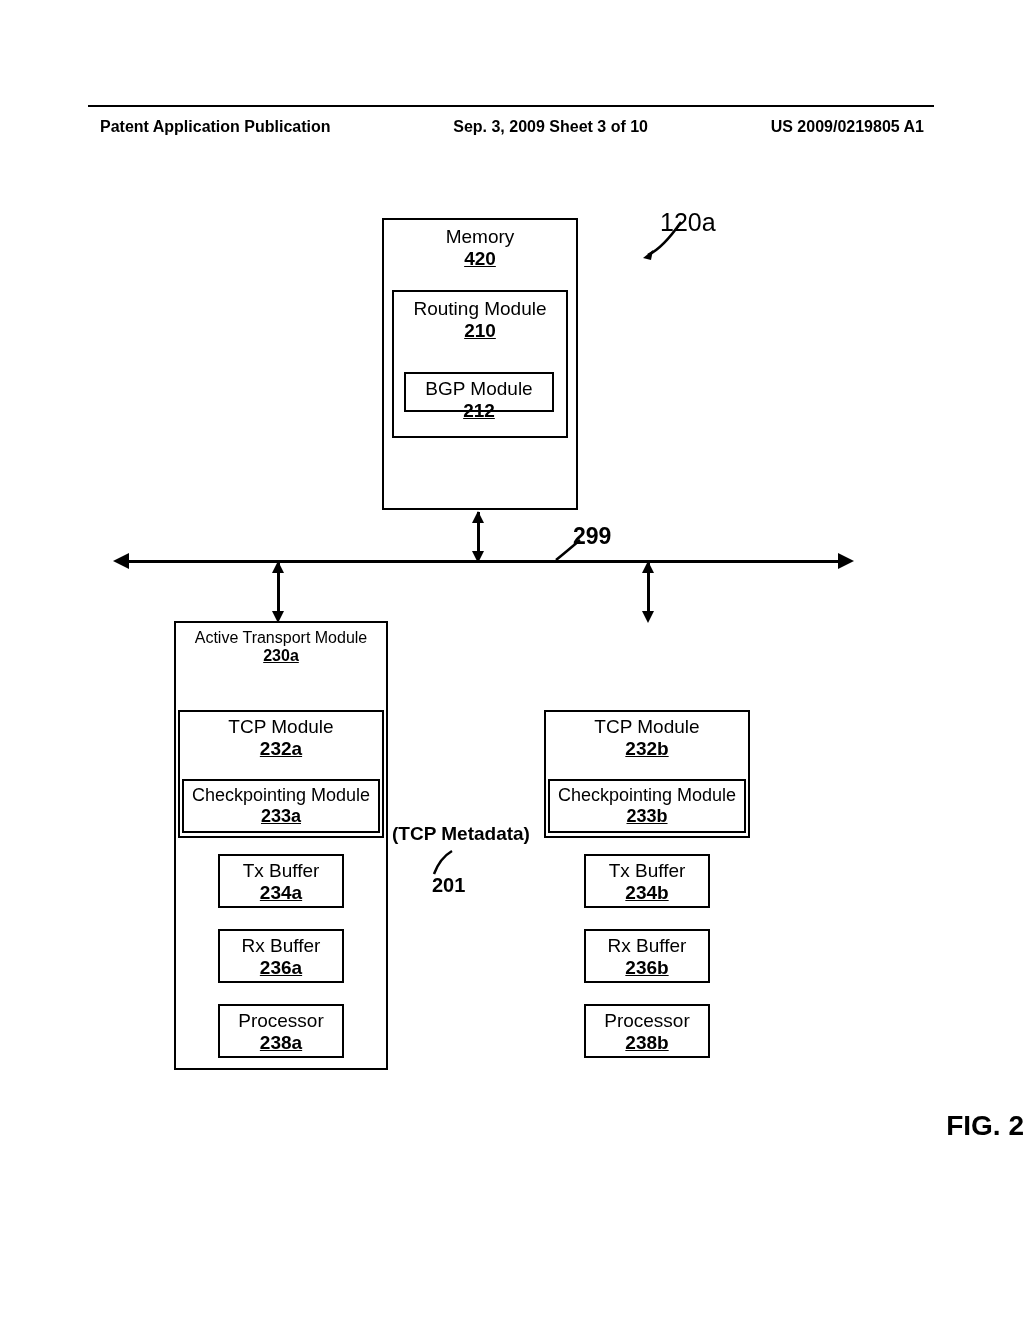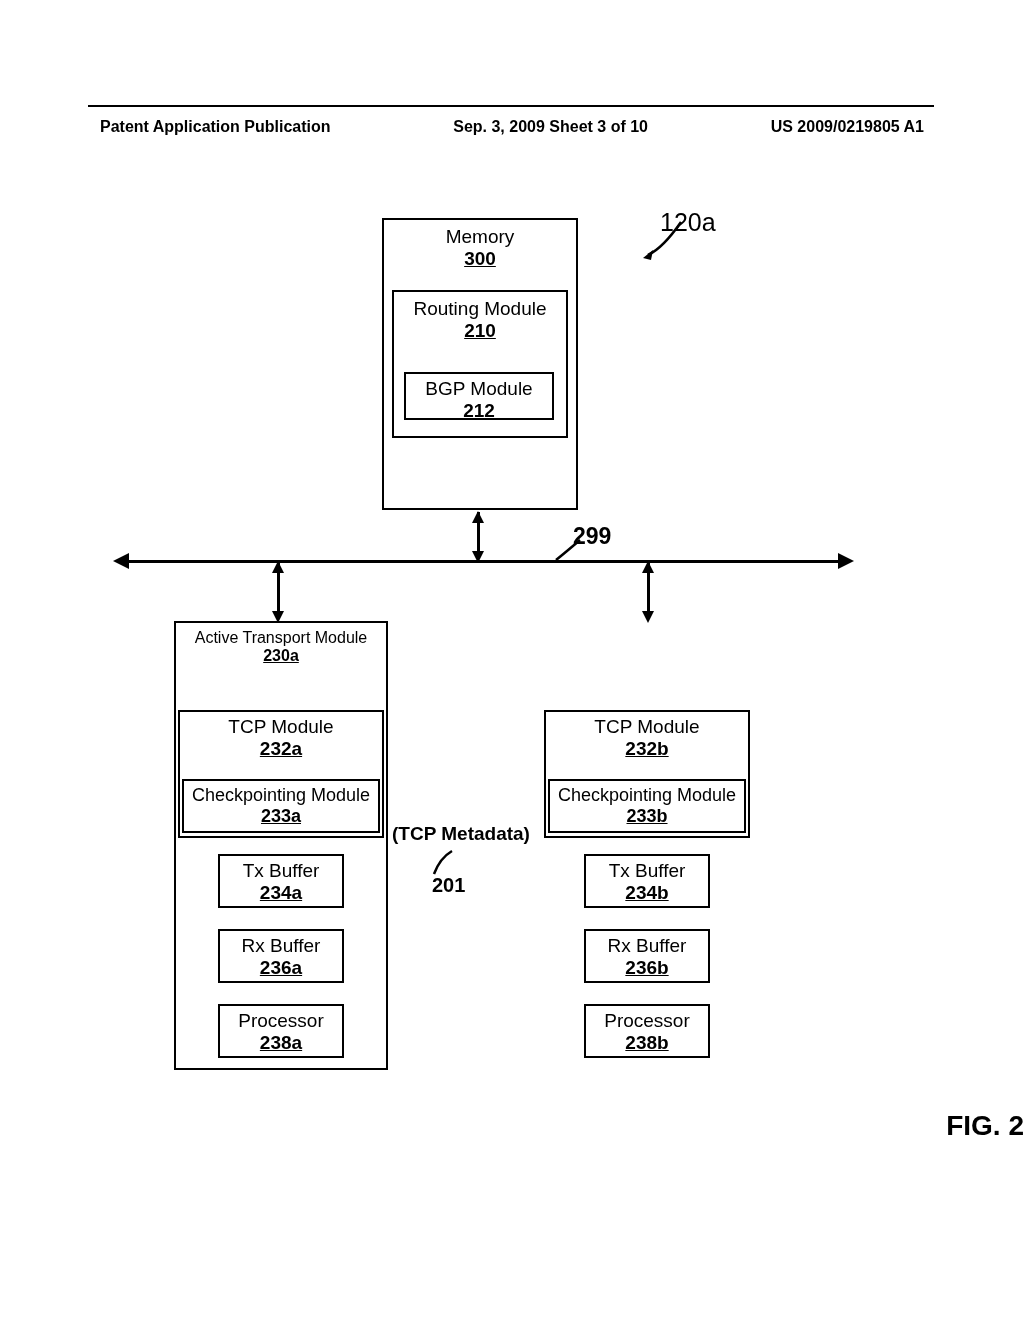--- a/index.html
+++ b/index.html
@@ -62,21 +62,21 @@
   .memory {
     left: 382px; top: 218px; width: 196px; height: 292px;
     align-items: center;
   }
   .memory-title { margin-top: 6px; }
   .routing {
     left: 392px; top: 290px; width: 176px; height: 148px;
   }
   .routing-title { margin-top: 6px; }
   .bgp {
-    left: 404px; top: 372px; width: 150px; height: 48px;
+    left: 404px; top: 372px; width: 150px; height: 40px;
   }
   .fault {
     left: 392px; top: 446px; width: 176px; height: 56px;
   }
 
   
   .ref120a { position: absolute; left: 660px; top: 208px; font-size: 25px; font-weight: normal; }
   .curve120a {
     position: absolute; left: 643px; top: 220px; width: 42px; height: 40px;
   }
@@ -144,21 +144,21 @@
   <span class="header-mid">Sep. 3, 2009  Sheet 3 of 10</span>
   <span class="header-right">US 2009/0219805 A1</span>
 </div>
 <div class="hr-line"></div>
 
 <div class="diagram">
 
   <div class="box memory">
     <div class="label memory-title">
       <span>Memory</span><br>
-      <span class="ref">300</span>
+      <span class="ref">420</span>
     </div>
   </div>
   <div class="box routing">
     <div class="label routing-title">
       <span>Routing Module</span><br>
       <span class="ref">210</span>
     </div>
   </div>
   <div class="box bgp smallbox">
     <div class="label">

